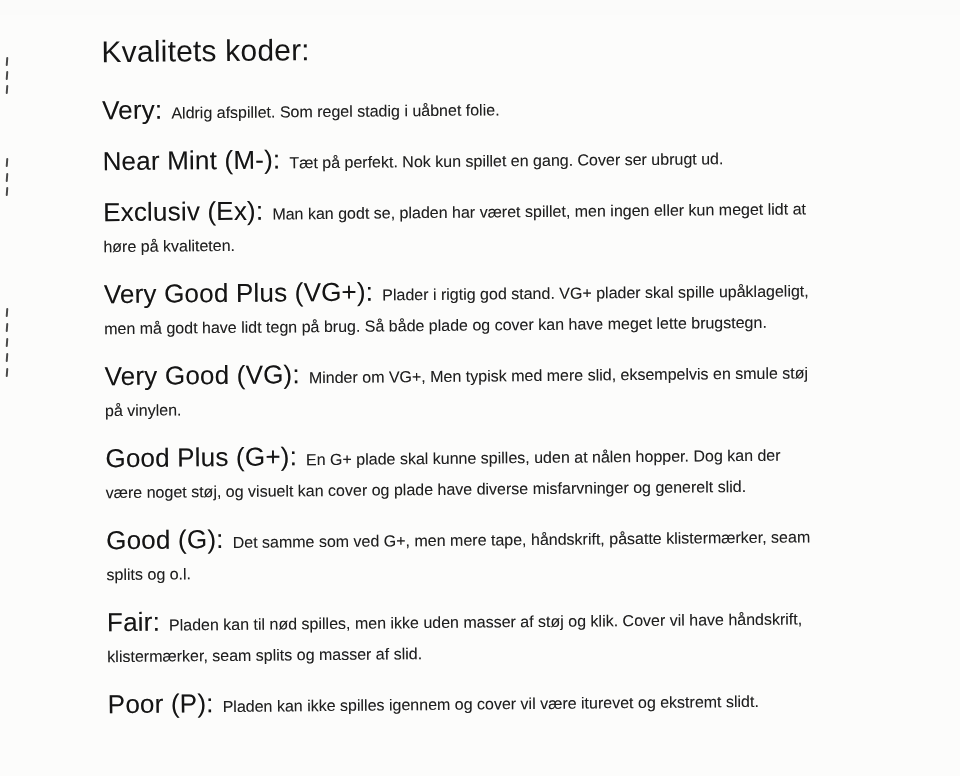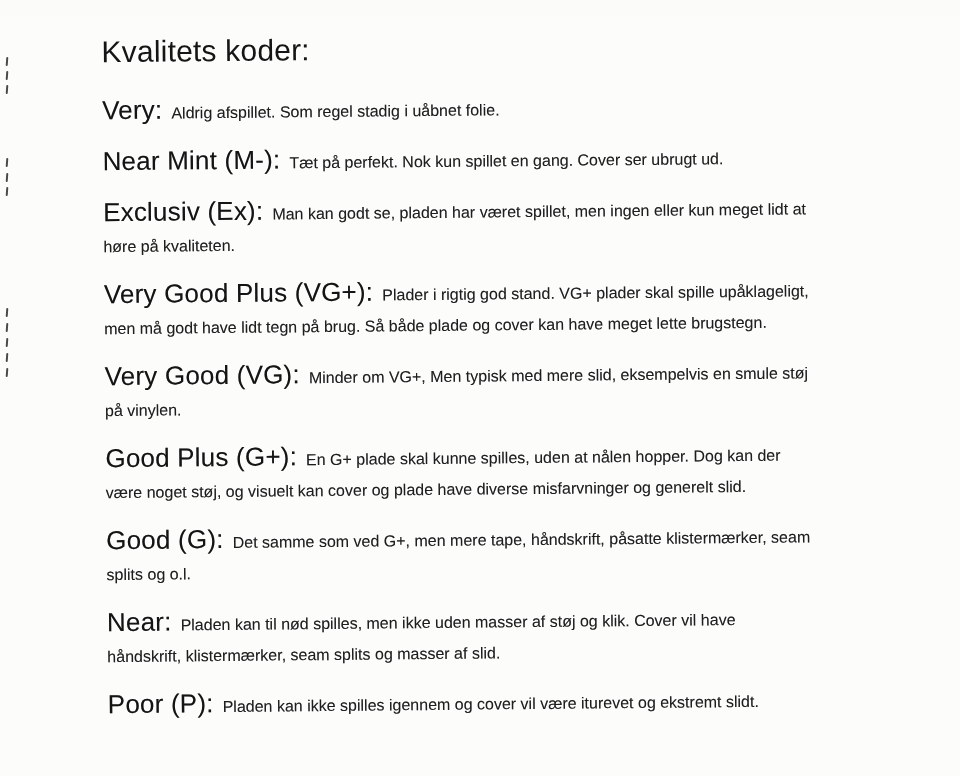--- a/index.html
+++ b/index.html
@@ -115,21 +115,21 @@
 
     <p class="entry">
       <span class="term">Good Plus (G+):</span><span class="desc">En G+ plade skal kunne spilles, uden at nålen hopper. Dog kan der være noget støj, og visuelt kan cover og plade have diverse misfarvninger og generelt slid.</span>
     </p>
 
     <p class="entry">
       <span class="term">Good (G):</span><span class="desc">Det samme som ved G+, men mere tape, håndskrift, påsatte klistermærker, seam splits og o.l.</span>
     </p>
 
     <p class="entry">
-      <span class="term">Near:</span><span class="desc">Pladen kan til nød spilles, men ikke uden masser af støj og klik. Cover vil have håndskrift, klistermærker, seam splits og masser af slid.</span>
+      <span class="term">Fair:</span><span class="desc">Pladen kan til nød spilles, men ikke uden masser af støj og klik. Cover vil have håndskrift, klistermærker, seam splits og masser af slid.</span>
     </p>
 
     <p class="entry">
       <span class="term">Poor (P):</span><span class="desc">Pladen kan ikke spilles igennem og cover vil være iturevet og ekstremt slidt.</span>
     </p>
 
   </div>
 
   <div class="bottom-line"></div>
 

